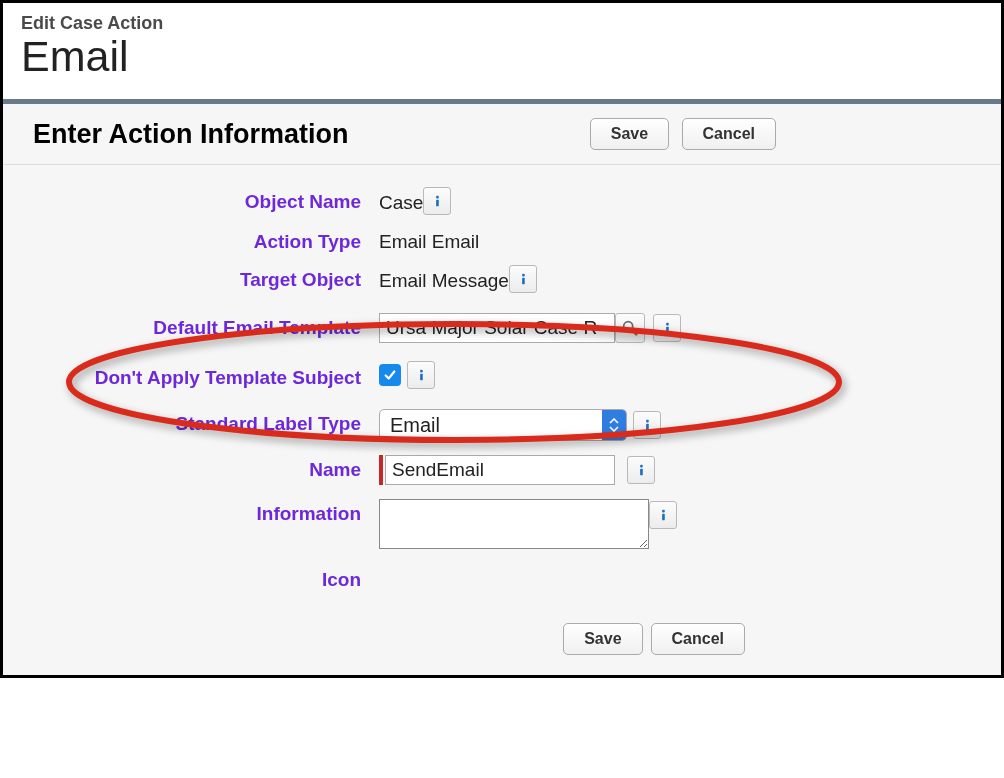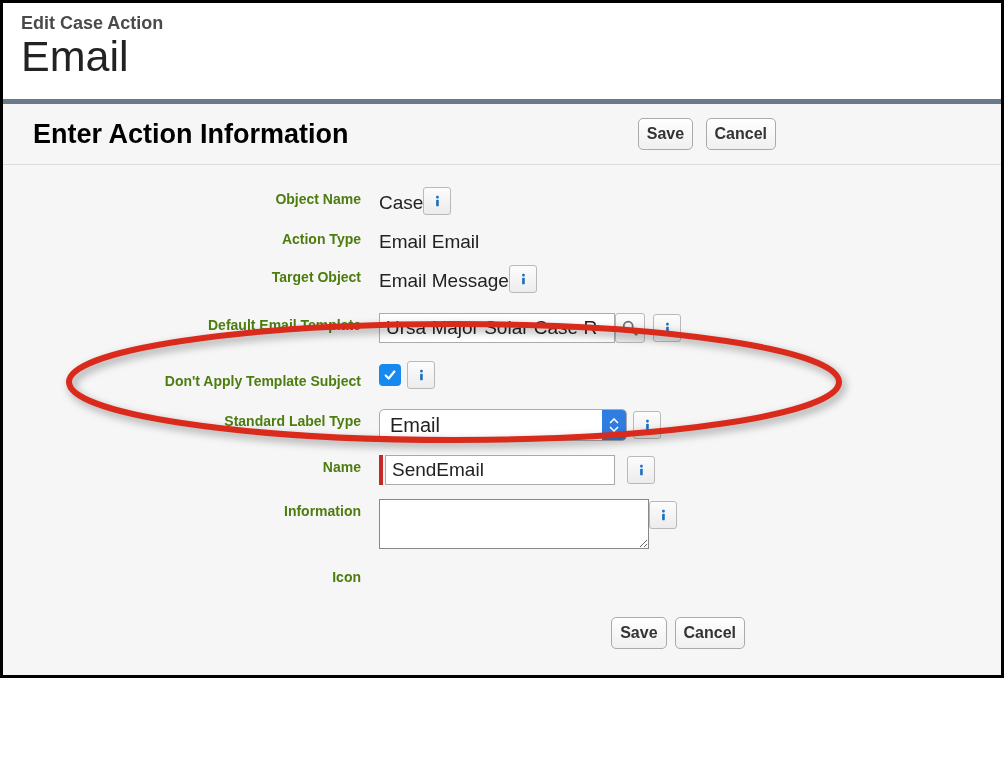--- a/index.html
+++ b/index.html
@@ -52,42 +52,42 @@
     flex: 0 0 auto;
   }
   .panel-header .spacer {
     flex: 1 1 auto;
   }
   .btn {
     display: inline-block;
     background: linear-gradient(#ffffff, #f0f0f0);
     border: 1px solid #aaa;
     border-radius: 5px;
-    padding: 6px 8px;
+    padding: 6px 20px;
     font-weight: bold;
     font-size: 16px;
     color: #333;
     cursor: pointer;
     margin-left: 8px;
   }
   .form-area {
     padding: 16px 36px 30px 36px;
   }
   .row {
     display: flex;
     align-items: flex-start;
     padding: 6px 0;
   }
   .row .label {
     width: 340px;
     min-width: 340px;
     text-align: right;
     font-weight: bold;
-    font-size: 14px;
-    color: #4d7c0f;
+    font-size: 19px;
+    color: #6d28d9;
     padding-right: 18px;
     padding-top: 4px;
     box-sizing: border-box;
   }
   .row .value {
     display: flex;
     align-items: center;
     font-size: 19px;
     color: #222;
   }

